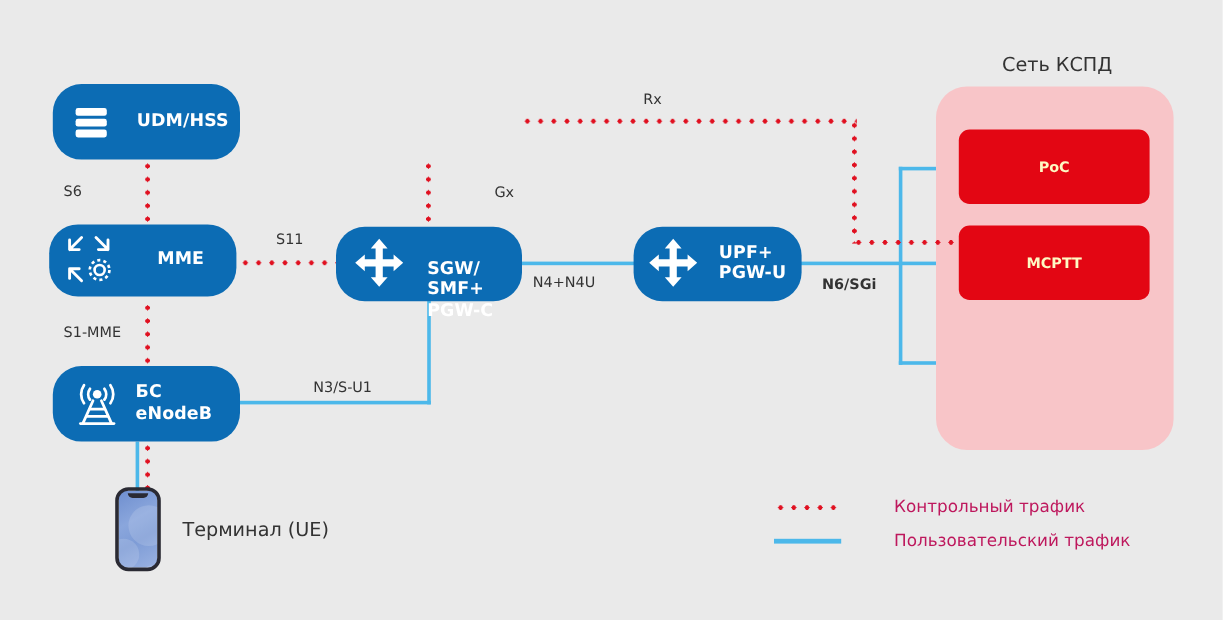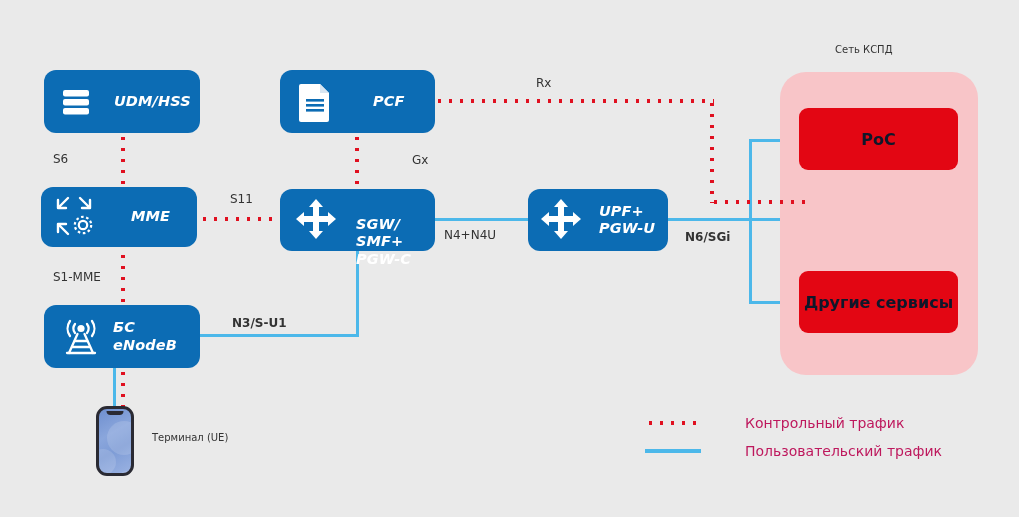--- a/index.html
+++ b/index.html
@@ -11,26 +11,25 @@
     position: relative;
     width: 1019px;
     height: 517px;
     background: #eaeaea;
     font-family: "DejaVu Sans", "Liberation Sans", sans-serif;
     overflow: hidden;
   }
   
   .node {
     position: absolute;
-    border-radius: 12px;
+    border-radius: 24px;
     box-sizing: border-box;
     display: flex;
     align-items: center;
     z-index: 5;
-    font-style: italic;
   }
   .node.blue {
     background: #0c6cb4;
   }
   .node .node-icon {
     flex: 0 0 auto;
     display: flex;
     align-items: center;
     justify-content: center;
   }
@@ -49,36 +48,36 @@
     border-radius: 26px;
     z-index: 3;
   }
   .svc {
     position: absolute;
     background: #e30613;
     border-radius: 9px;
     display: flex;
     align-items: center;
     justify-content: center;
-    color: #0f172a;
+    color: #fef9c3;
     font-weight: bold;
-    font-size: 16px;
+    font-size: 12px;
     z-index: 6;
     box-sizing: border-box;
   }
   
   .lbl {
     position: absolute;
     color: #333333;
     font-size: 12px;
     white-space: nowrap;
     z-index: 7;
   }
   .lbl.big {
-    font-size: 10px;
+    font-size: 16px;
   }
   
   .userline {
     position: absolute;
     background: #4cb8ea;
     z-index: 2;
   }
   .userline.h { height: 3px; }
   .userline.v { width: 3px; }
 
@@ -189,47 +188,35 @@
 
   <div class="ctrl h" style="left:710px; top:200px; width:95px;"></div>
 
   <div class="svc-wrap" style="left:780px; top:72px; width:198px; height:303px;"></div>
 
   <div class="lbl big" style="left:835px; top:44px;">Сеть КСПД</div>
 
   <div class="svc" style="left:799px; top:108px; width:159px; height:62px;">
     <span>PoC</span>
   </div>
-  <div class="svc" style="left:799px; top:271px; width:159px; height:62px;">
-    <span>Другие сервисы</span>
+  <div class="svc" style="left:799px; top:188px; width:159px; height:62px;">
+    <span>MCPTT</span>
   </div>
 
   <div class="node blue" style="left:44px; top:70px; width:156px; height:63px; padding-left:12px;">
     <span class="node-icon">
       <svg width="40" height="40" viewBox="0 0 40 40">
         <rect x="7" y="8" width="26" height="6.5" rx="2" fill="#ffffff"></rect>
         <rect x="7" y="17" width="26" height="6.5" rx="2" fill="#ffffff"></rect>
         <rect x="7" y="26" width="26" height="6.5" rx="2" fill="#ffffff"></rect>
       </svg>
     </span>
     <span class="node-label" style="margin-left:18px;">UDM/HSS</span>
   </div>
 
-  <div class="node blue" style="left:280px; top:70px; width:155px; height:63px; padding-left:15px;">
-    <span class="node-icon">
-      <svg width="40" height="42" viewBox="0 0 40 42">
-        <path d="M6 3 h19 l9 9 v27 a2 2 0 0 1 -2 2 h-26 a2 2 0 0 1 -2 -2 v-34 a2 2 0 0 1 2 -2 z" fill="#ffffff"></path>
-        <path d="M25 3 l9 9 h-9 z" fill="#d8e6f2"></path>
-        <rect x="11" y="18" width="18" height="2.6" fill="#0c6cb4"></rect>
-        <rect x="11" y="23" width="18" height="2.6" fill="#0c6cb4"></rect>
-        <rect x="11" y="28" width="18" height="2.6" fill="#0c6cb4"></rect>
-      </svg>
-    </span>
-    <span class="node-label" style="margin-left:38px;">PCF</span>
-  </div>
 
   <div class="node blue" style="left:41px; top:187px; width:156px; height:60px; padding-left:11px;">
     <span class="node-icon">
       <svg width="46" height="46" viewBox="0 0 46 46">
         <g fill="none" stroke="#ffffff" stroke-width="2.4" stroke-linecap="round" stroke-linejoin="round">
           <path d="M16 4 L6 14 M6 6 v8 h8"></path>
           <path d="M28 4 L38 14 M38 6 v8 h-8"></path>
           <path d="M16 40 L6 30 M6 38 v-8 h8"></path>
         </g>
         <g transform="translate(31,31)">
@@ -295,21 +282,21 @@
   </div>
   <div class="lbl big" style="left:152px; top:432px;">Терминал (UE)</div>
 
   <div class="lbl" style="left:53px;  top:152px;">S6</div>
   <div class="lbl" style="left:366px; top:153px;margin-left:46px;">Gx</div>
   <div class="lbl" style="left:536px; top:76px;">Rx</div>
   <div class="lbl" style="left:230px; top:192px;">S11</div>
   <div class="lbl" style="left:53px;  top:270px;">S1-MME</div>
   <div class="lbl" style="left:444px; top:228px;">N4+N4U</div>
   <div class="lbl" style="left:685px; top:230px;font-weight:bold;">N6/SGi</div>
-  <div class="lbl" style="left:232px; top:316px;font-weight:bold;">N3/S-U1</div>
+  <div class="lbl" style="left:261px; top:316px;">N3/S-U1</div>
 
   <div class="legend" style="left:645px; top:415px; width:340px; height:50px;">
     <div class="legend-row" style="left:0; top:0;">
       <span class="legend-swatch-dot"></span>
       <span class="legend-text">Контрольный трафик</span>
     </div>
     <div class="legend-row" style="left:0; top:28px;">
       <span class="legend-swatch-line"></span>
       <span class="legend-text">Пользовательский трафик</span>
     </div>

